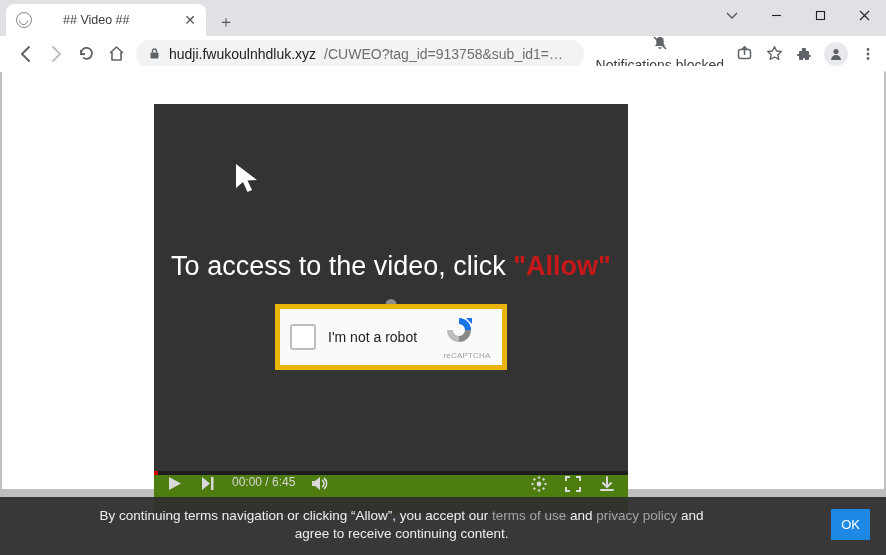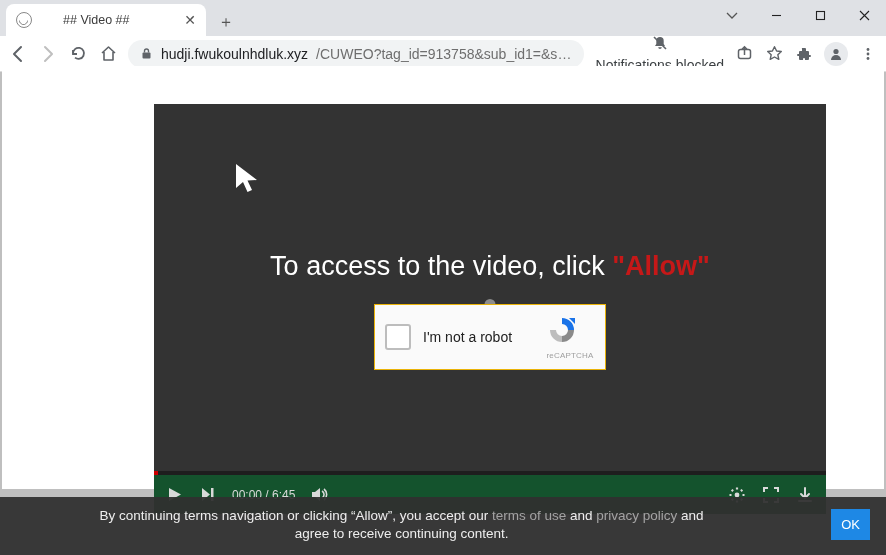--- a/index.html
+++ b/index.html
@@ -13,58 +13,58 @@
 
 .tab-strip { height: 36px; background: #dfe1e5; display: flex; align-items: flex-end; padding-left: 6px; padding-top: 6px; }
 .tab { background: #fff; height: 32px; width: 200px; border-radius: 8px 8px 0 0; display: flex; align-items: center; padding: 0 10px; font-size: 12.5px; color: #3c3c3c; gap: 8px; }
 .tab .favicon { width: 16px; height: 16px; border: 1.5px solid #888; border-radius: 50%; display: flex; align-items: center; justify-content: center; }
 .tab .favicon::after { content: ""; width: 7px; height: 7px; border: 1.5px solid #888; border-radius: 50%; border-top-color: transparent; border-left-color: transparent; transform: rotate(45deg); position: relative; left: -0.5px; }
 .tab .title { flex: 1; overflow: hidden; white-space: nowrap; text-overflow: ellipsis; margin-left: 23px; }
 .tab .close { font-size: 14px; color: #555; }
 .new-tab { width: 28px; height: 28px; display: flex; align-items: center; justify-content: center; color: #555; font-size: 16px; margin-left: 6px; }
 
 
-.toolbar { height: 36px; background: #fff; border-bottom: 1px solid #dcdcdc; display: flex; align-items: center; padding: 0 8px; gap: 10px; }
+.toolbar { height: 36px; background: #fff; border-bottom: 1px solid #dcdcdc; display: flex; align-items: center; padding: 0 8px; gap: 10px; margin-left: 8px; }
 .nav-btn { width: 20px; height: 20px; display: flex; align-items: center; justify-content: center; color: #5f6368; }
 .nav-btn.disabled { color: #bfbfbf; }
 .omnibox { flex: 1; height: 28px; background: #f1f3f4; border-radius: 14px; display: flex; align-items: center; padding: 0 12px; gap: 8px; font-size: 14px; color: #202124; overflow: hidden; }
 .omnibox .lock { color: #5f6368; }
 .omnibox .domain { color: #202124; }
 .omnibox .path { color: #6e6e6e; white-space: nowrap; overflow: hidden; text-overflow: ellipsis; flex: 1; }
 .notif-chip { display: flex; align-items: center; gap: 6px; font-size: 14px; color: #3c4043; padding-left: 2px; flex-direction: column; }
 .icon-btn { width: 20px; height: 20px; display: flex; align-items: center; justify-content: center; color: #5f6368; }
 .avatar-btn { width: 24px; height: 24px; border-radius: 50%; background: #e8eaed; display: flex; align-items: center; justify-content: center; color: #5f6368; }
 
 
 .viewport { position: absolute; top: 72px; left: 0; right: 0; bottom: 0; background: #bfbfbf; }
 .page-white { position: absolute; top: -6px; left: 2px; right: 2px; bottom: 66px; background: #fff; }
 
 
-.player { position: absolute; left: 154px; top: 32px; width: 672px; height: 410px; background: #333333; padding-left: 16px; }
+.player { position: absolute; left: 154px; top: 32px; width: 474px; height: 410px; background: #333333; padding-left: 16px; }
 .player .heading { position: absolute; top: 147px; left: 0; right: 0; text-align: center; font-family: Georgia, 'Times New Roman', serif; font-size: 27px; color: #fff; }
 .player .heading .allow { color: #c61818; font-weight: bold; }
 .cursor-arrow { position: absolute; top: 58px; left: 79px; }
 
 
 .dots { position: absolute; top: 203px; left: 50%; transform: translateX(-50%); display: flex; gap: 16px; }
 .dots span { width: 11px; height: 11px; border-radius: 50%; background: #6a6a6a; }
 .dots span:nth-child(2){ background:#8c8c8c; transform: translateY(-8px); }
 .dots span:nth-child(3){ background:#5a5a5a; transform: translateY(11px); }
 
 
-.captcha { position: absolute; top: 200px; left: 50%; transform: translateX(-50%); width: 232px; height: 66px; background: #fafafa; display: flex; align-items: center; padding: 0 10px; border: 1px solid #eab308; gap: 12px; }
+.captcha { position: absolute; top: 200px; left: 50%; transform: translateX(-50%); width: 232px; height: 66px; background: #fafafa; display: flex; align-items: center; padding: 0 10px; border: 5px solid #eab308; gap: 12px; }
 .captcha .box { width: 26px; height: 26px; border: 2px solid #bdbdbd; border-radius: 3px; background: #fff; }
 .captcha .label { font-size: 14px; color: #212121; flex: 1; }
 .captcha .logo-wrap { width: 50px; text-align: center; }
 .captcha .brand { font-size: 8px; color: #9e9e9e; letter-spacing: 0.2px; margin-top: 6px; }
 
 
 .progress-track { position: absolute; bottom: 39px; left: 0; right: 0; height: 4px; background: #1e1e1e; }
 .progress-fill { position: absolute; bottom: 39px; left: 0; width: 4px; height: 4px; background: #cc0000; }
-.ctrl-bar { position: absolute; bottom: 0; left: 0; right: 0; height: 39px; background: #14532d; display: flex; align-items: center; padding: 0 12px; gap: 16px; color: #d9d9d9; }
+.ctrl-bar { position: absolute; bottom: 0; left: 0; right: 0; height: 39px; background: #4d7c0f; display: flex; align-items: flex-start; padding: 0 12px; gap: 16px; color: #d9d9d9; }
 .ctrl-bar .time { font-size: 12px; color: #d9d9d9; }
 .ctrl-bar .spacer { flex: 1; }
 
 
 .consent { position: absolute; left: 0; right: 0; bottom: 0; background: rgba(48,48,48,0.94); color: #eee; padding: 10px 16px 12px; font-size: 13.5px; font-family: Georgia, 'Times New Roman', serif; display: flex; align-items: center; }
 .consent .text { flex: 1; text-align: center; line-height: 1.35; }
 .consent a { color: #a3a3a3; text-decoration: none; }
 .consent .ok { background: #1e88e5; color: #fff; border: none; padding: 8px 10px; font-size: 13px; font-family: Arial, sans-serif; margin-left: 44px; }
 
 svg { display: block; }

